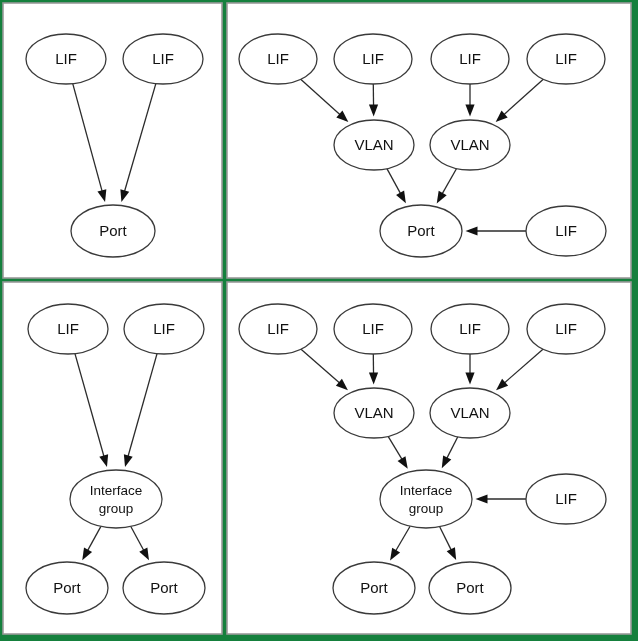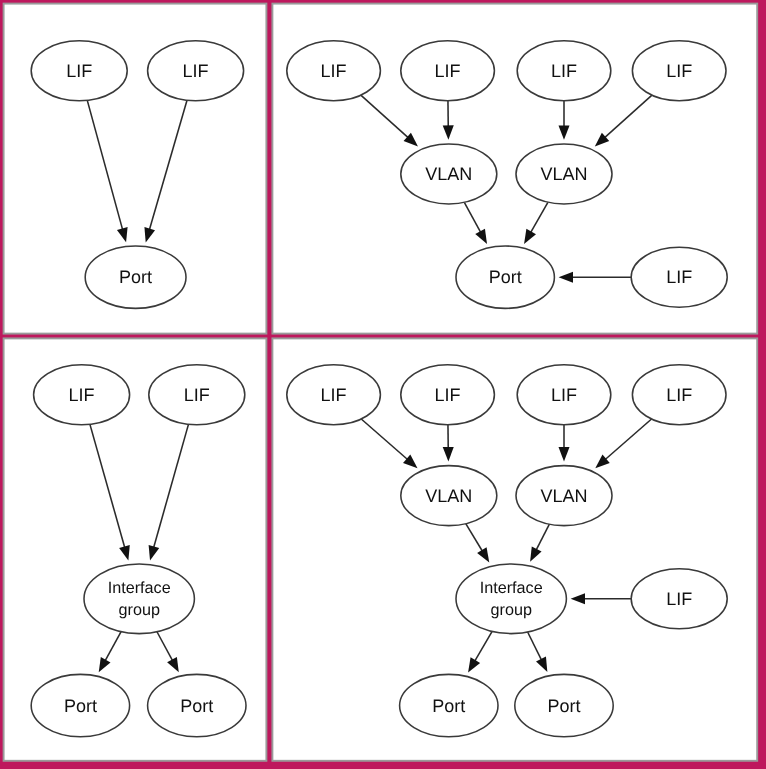--- a/index.html
+++ b/index.html
@@ -10,21 +10,21 @@
   body {
     width: 638px;
     height: 641px;
     font-family: "Liberation Sans", sans-serif;
     overflow: hidden;
   }
   #diagram-root {
     position: relative;
     width: 638px;
     height: 641px;
-    background: #be185d;
+    background: #15803d;
   }
   svg.diagram {
     display: block;
     width: 638px;
     height: 641px;
   }
   .panel-frame {
     fill: #ffffff;
     stroke: #9a9a9a;
     stroke-width: 1.6;

